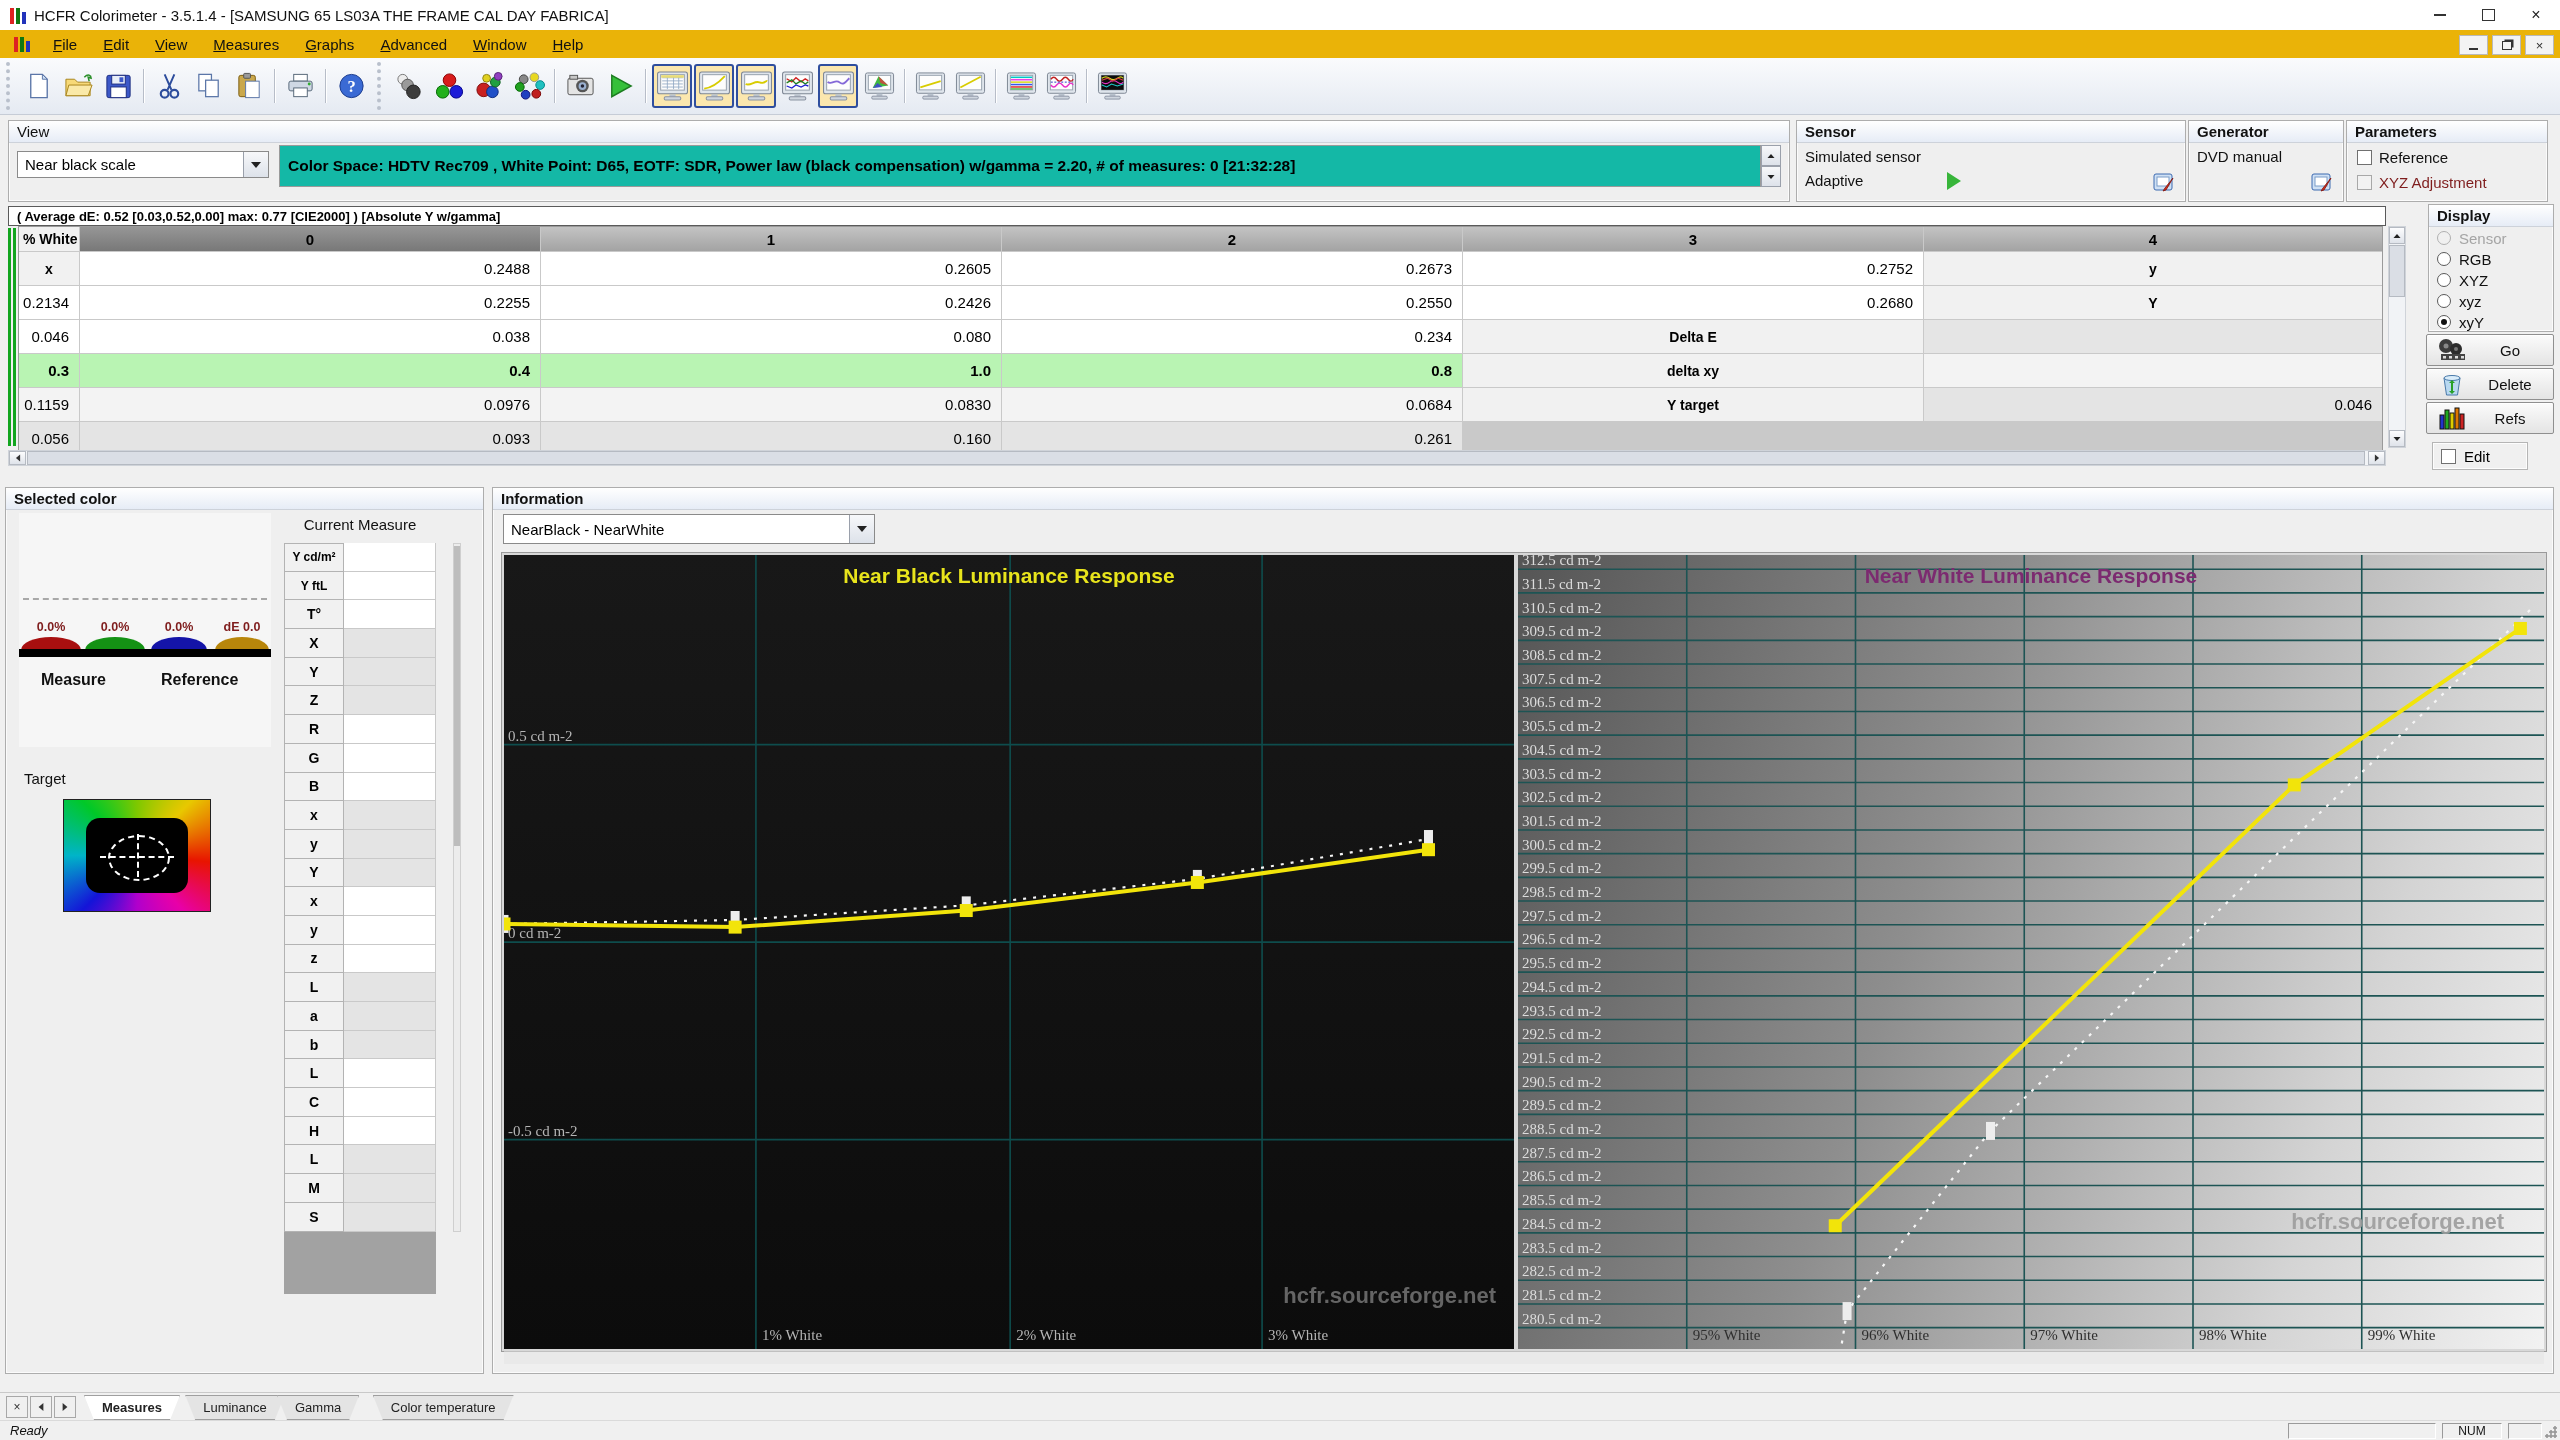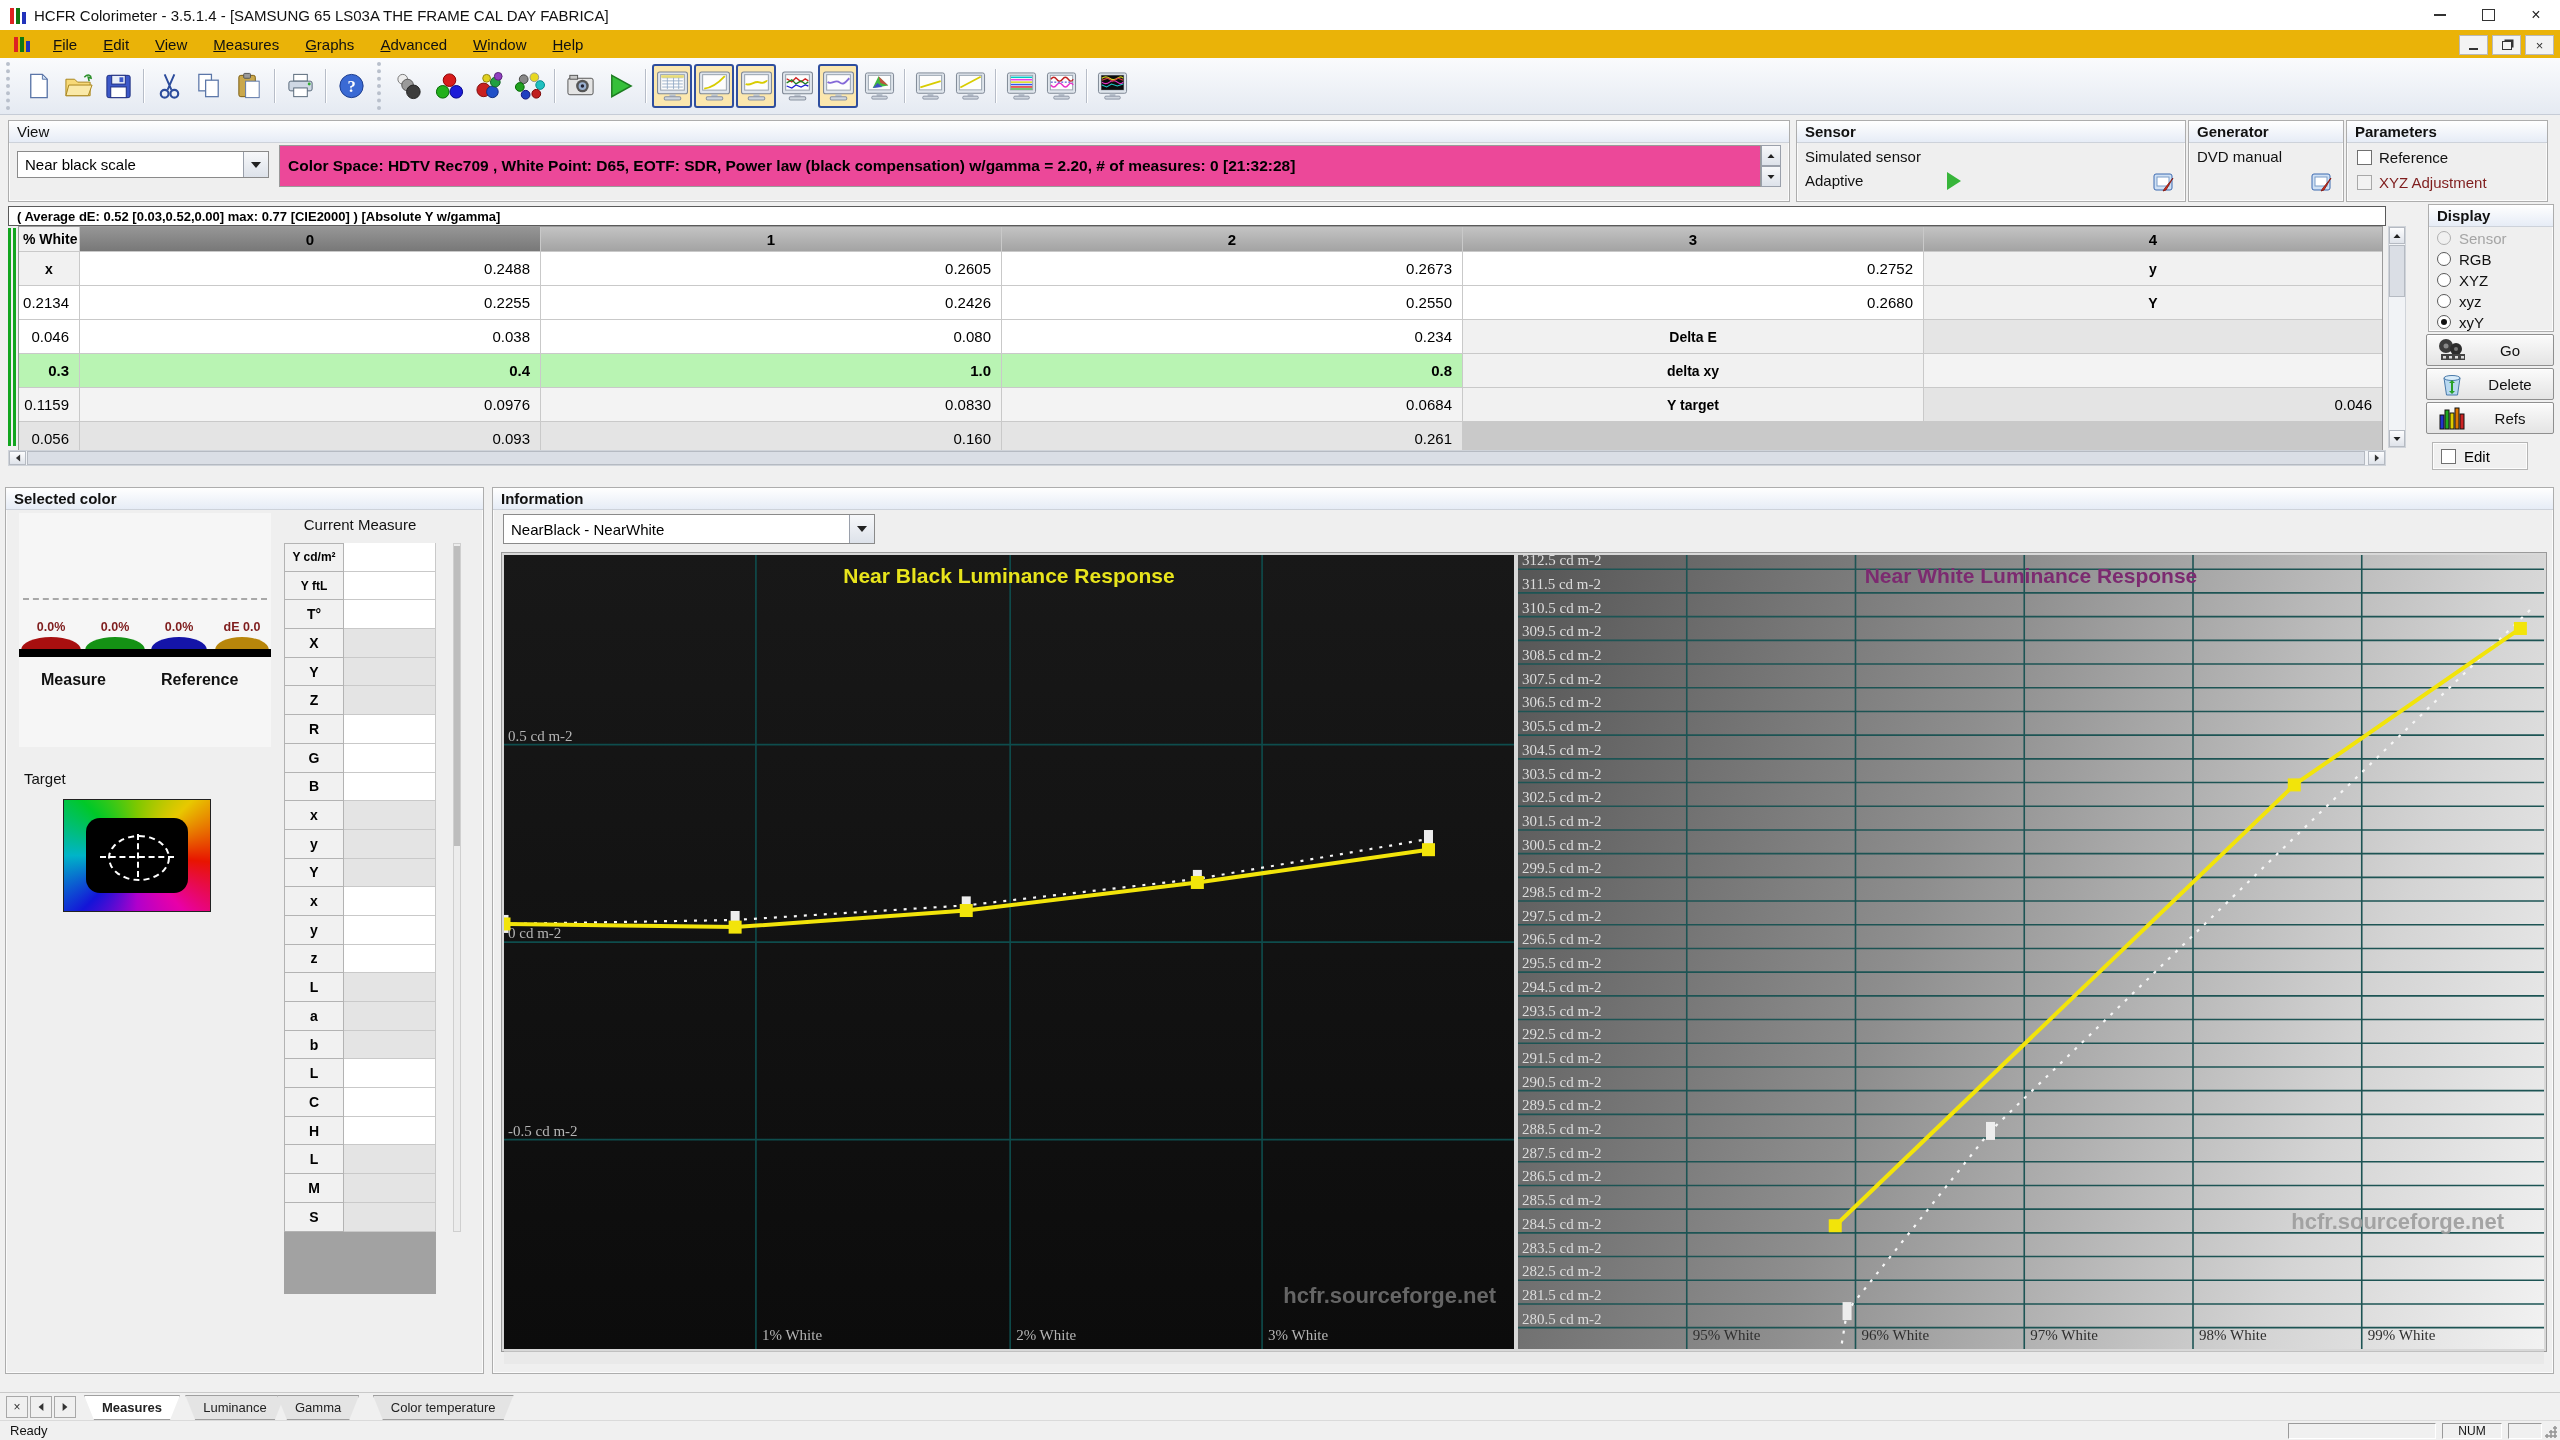--- a/index.html
+++ b/index.html
@@ -48,21 +48,21 @@
   .gb-cap{height:22px;background:linear-gradient(#ffffff,#e6ecf6);border-bottom:1px solid #cdd2da;
     font-weight:bold;font-size:15px;color:#111;padding:2px 8px;box-sizing:border-box;}
   .ctl-label{position:absolute;font-size:15px;color:#111;}
   
   .combo{position:absolute;background:#fff;border:1px solid #8a8a8a;display:flex;align-items:center;box-sizing:border-box;}
   .combo .txt{flex:1;font-size:15px;padding:0 7px;white-space:nowrap;overflow:hidden;}
   .combo .arrow{width:24px;align-self:stretch;background:linear-gradient(#f7f8fa,#dde2ea);
     border-left:1px solid #9aa0ab;display:flex;align-items:center;justify-content:center;}
   .tri-down{width:0;height:0;border-left:5px solid transparent;border-right:5px solid transparent;border-top:6px solid #222;}
   .tri-up{width:0;height:0;border-left:5px solid transparent;border-right:5px solid transparent;border-bottom:6px solid #222;}
-  .infofield{position:absolute;background:#ec4899;border:1px solid #9a9a9a;display:flex;align-items:center;
+  .infofield{position:absolute;background:#14b8a6;border:1px solid #9a9a9a;display:flex;align-items:center;
     font-size:15.5px;font-weight:bold;color:#000;padding:0 8px;box-sizing:border-box;white-space:nowrap;overflow:hidden;}
   .spin{position:absolute;width:20px;display:flex;flex-direction:column;}
   .spin div{flex:1;background:linear-gradient(#f7f8fa,#dde2ea);border:1px solid #9aa0ab;
     display:flex;align-items:center;justify-content:center;}
   .spin .tri-up,.spin .tri-down{transform:scale(0.7);}
   .checkbox{position:absolute;display:flex;align-items:center;gap:7px;font-size:15px;color:#111;}
   .checkbox .box{width:15px;height:15px;background:#fff;border:1px solid #707070;box-sizing:border-box;}
   .checkbox.disabled{color:#7f1d1d;}
   .checkbox.disabled .box{border-color:#a8a8a8;background:#f2f2f2;}
   .play-tri{width:0;height:0;border-top:9px solid transparent;border-bottom:9px solid transparent;border-left:14px solid #37b53a;}
@@ -141,21 +141,21 @@
   
   .tabbar{position:absolute;left:0;top:1392px;width:2560px;height:28px;background:#f0f0f0;border-top:1px solid #c9c9c9;}
   .tab-nav{position:absolute;top:3px;width:22px;height:22px;background:#f0f0f0;border:1px solid #a8a8a8;
     display:flex;align-items:center;justify-content:center;font-size:12px;color:#333;box-sizing:border-box;}
   .tab{position:absolute;top:2px;height:25px;display:flex;align-items:center;justify-content:center;
     font-size:13px;color:#222;background:#e4e4e4;clip-path:polygon(0 0,100% 0,calc(100% - 10px) 100%,10px 100%);
     padding:0 18px;box-shadow:inset 0 0 0 1px #9f9f9f;}
   .tab.active{background:#ffffff;font-weight:bold;z-index:2;}
   .statusbar{position:absolute;left:0;top:1420px;width:2560px;height:20px;background:#f0f0f0;border-top:1px solid #dadada;
     font-size:13px;color:#111;}
-  .status-ready{position:absolute;left:10px;top:2px;}
+  .status-ready{position:absolute;left:10px;top:2px;font-style:italic;}
   .status-pane{position:absolute;top:2px;height:16px;border:1px solid;border-color:#9a9a9a #ffffff #ffffff #9a9a9a;
     display:flex;align-items:center;justify-content:center;font-size:12px;box-sizing:border-box;}
   .grip{position:absolute;right:2px;top:4px;width:14px;height:14px;
     background:radial-gradient(circle at 3px 11px,#9a9a9a 1.5px,transparent 2px),
                radial-gradient(circle at 7px 7px,#9a9a9a 1.5px,transparent 2px),
                radial-gradient(circle at 11px 3px,#9a9a9a 1.5px,transparent 2px),
                radial-gradient(circle at 7px 11px,#9a9a9a 1.5px,transparent 2px),
                radial-gradient(circle at 11px 7px,#9a9a9a 1.5px,transparent 2px),
                radial-gradient(circle at 11px 11px,#9a9a9a 1.5px,transparent 2px);}
 </style>

